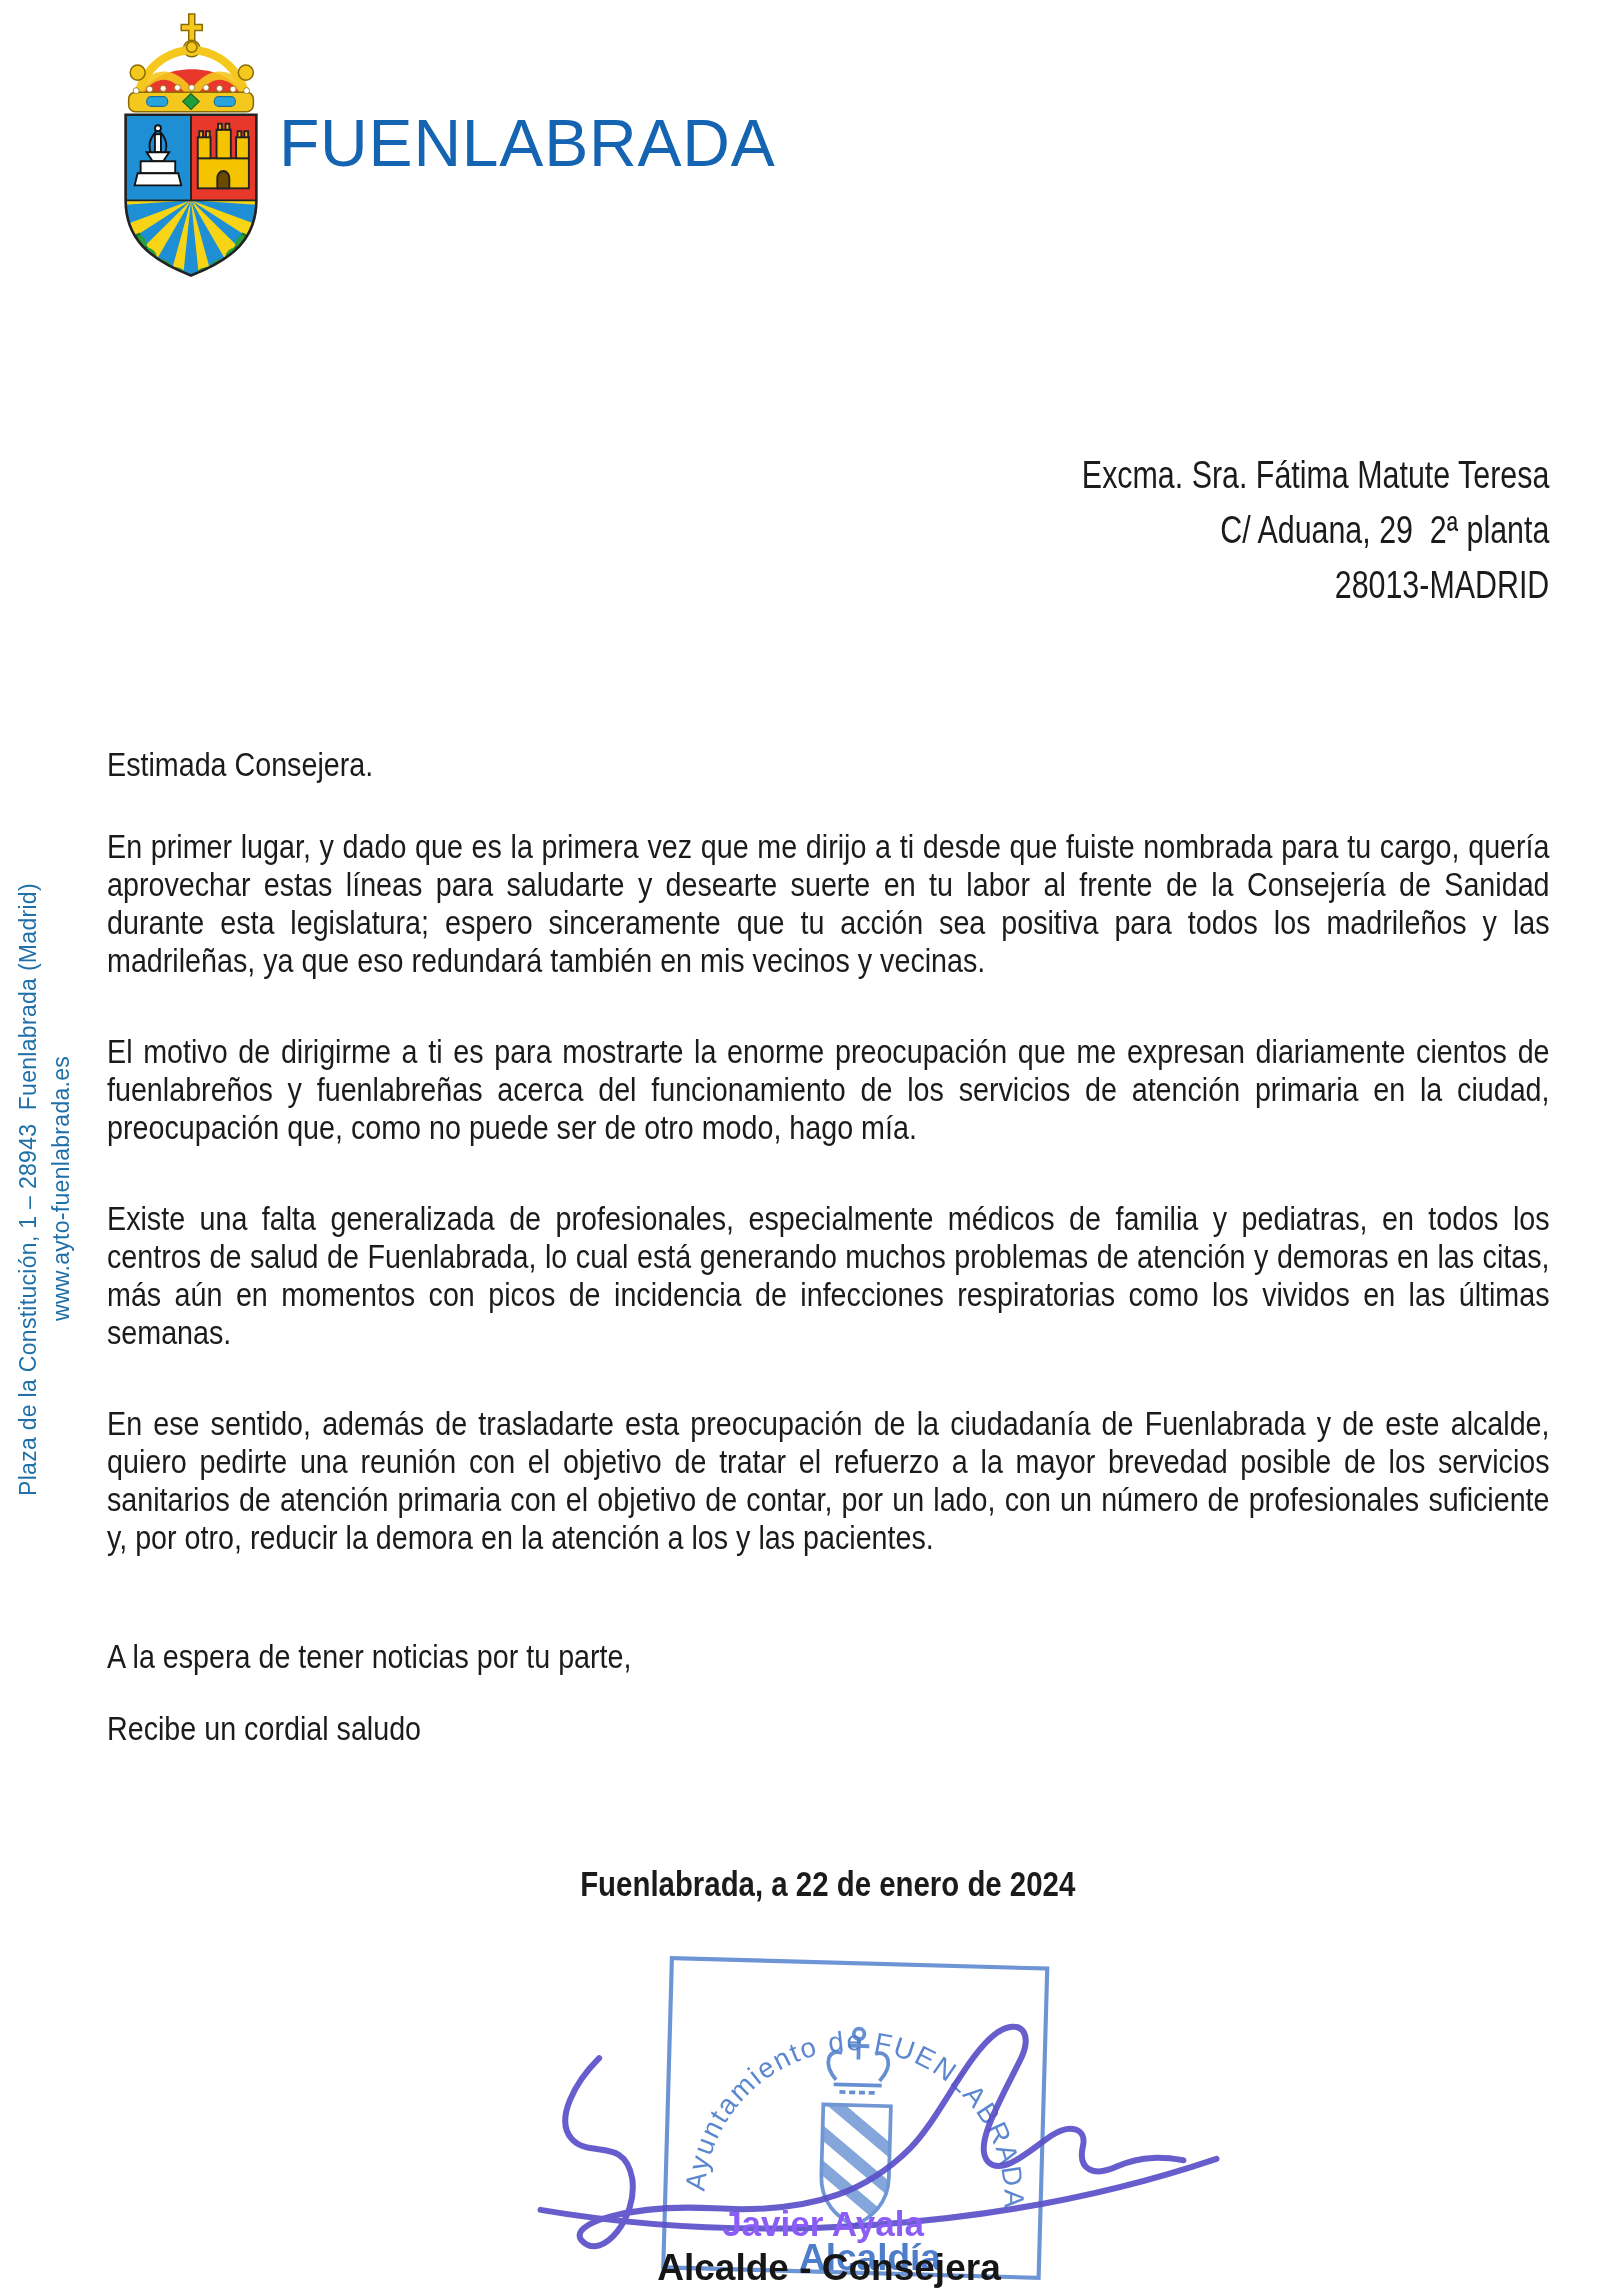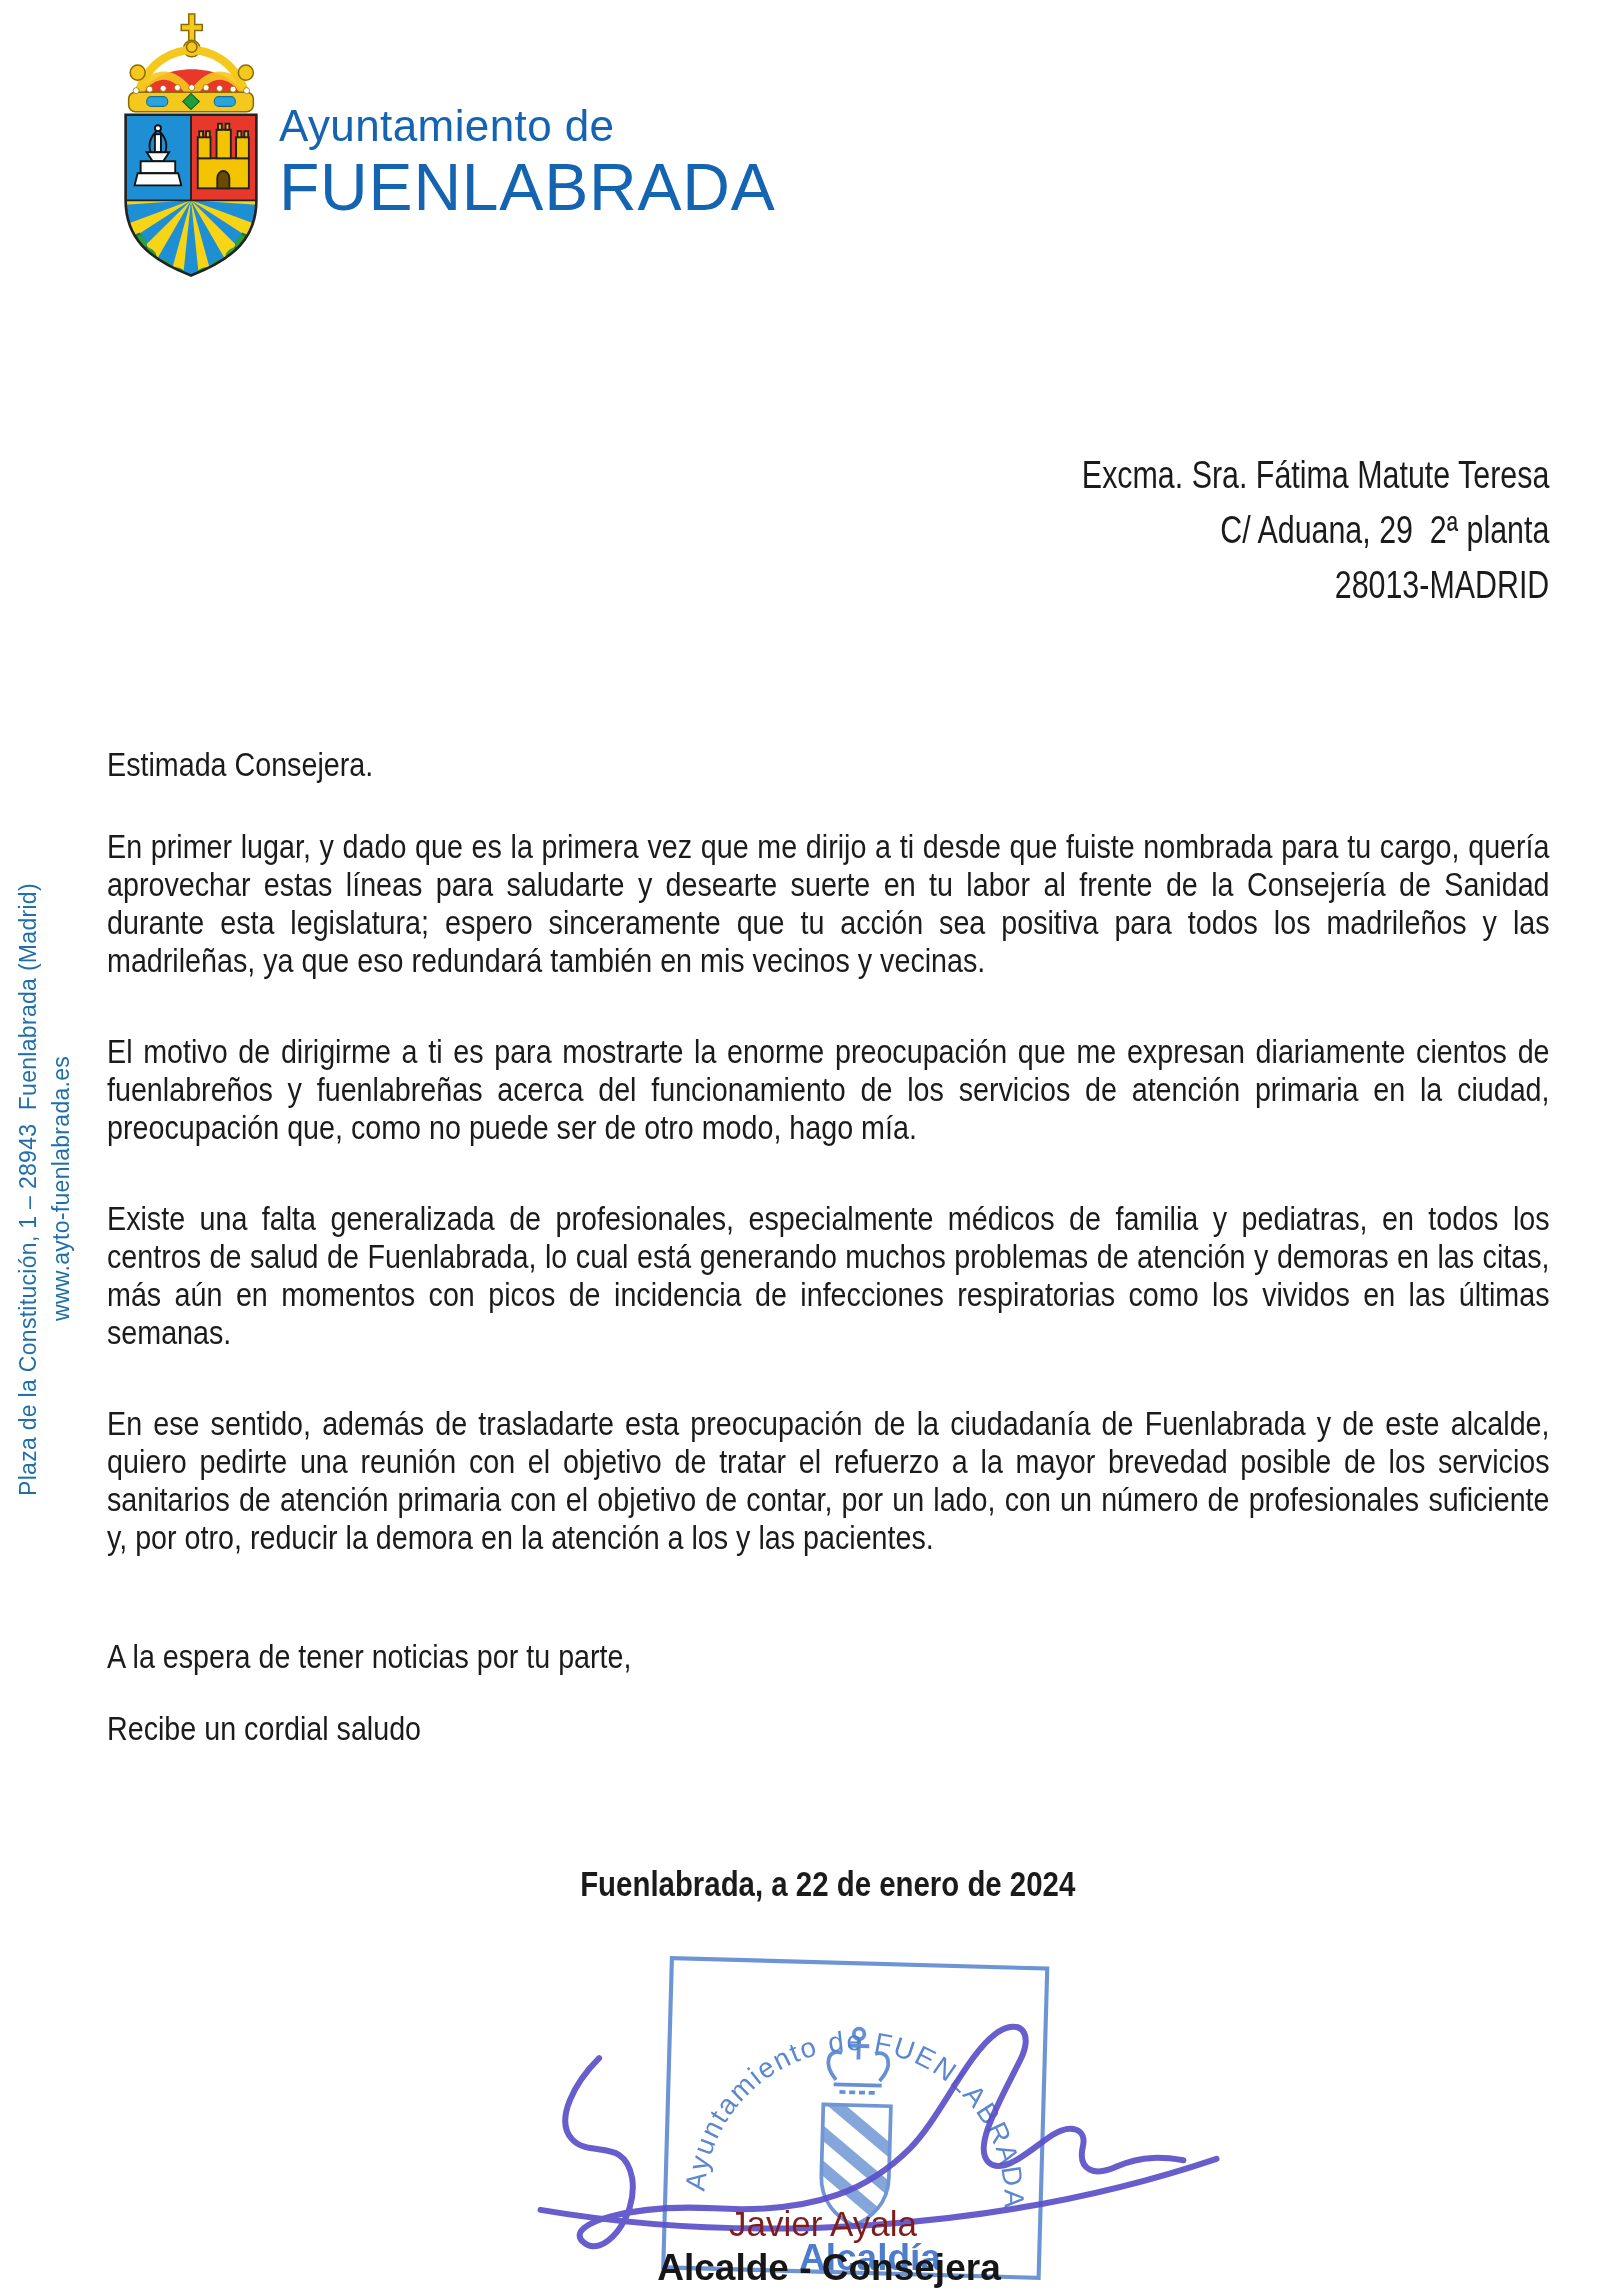--- a/index.html
+++ b/index.html
@@ -40,21 +40,21 @@
   .dateline { position:absolute; left:107px; top:1864px; width:1442px; text-align:center; }
   .dateline span { display:inline-block; font-weight:bold; font-size:35px;
                    transform:scaleX(0.84); transform-origin:50% 0; white-space:nowrap; }
 
   
   .stamp { position:absolute; left:660px; top:1951px; width:392px; height:334px;
            transform:rotate(1.6deg); z-index:1; }
   .sig   { position:absolute; left:518px; top:1962px; width:721px; height:323px; z-index:3; }
 
   .name-main   { position:absolute; left:823px; top:2204px; transform:translateX(-50%);
-                 font-size:35px; font-weight:normal; color:#7f1d1d; z-index:5; white-space:nowrap; }
+                 font-size:35px; font-weight:bold; color:#8b5cf6; z-index:5; white-space:nowrap; }
   .stamp-office{ position:absolute; left:870px; top:2237px; transform:translateX(-50%);
                  font-size:37px; font-weight:bold; color:#4D7DCB; z-index:4; white-space:nowrap; }
   .name-title  { position:absolute; left:829px; top:2247px; transform:translateX(-50%);
                  font-size:37px; font-weight:bold; color:#161616; z-index:5; white-space:nowrap; }
 </style>
 </head>
 <body>
 
 <div class="page">
 
@@ -154,21 +154,20 @@
         <path d="M150 236 v-14 a8 9 0 0 1 16 0 v14 Z" fill="#6b4a00"></path>
       </g>
     </g>
 
     <line x1="115" y1="138" x2="115" y2="252" stroke="#222" stroke-width="2.5"></line>
     <line x1="28" y1="252" x2="202" y2="252" stroke="#222" stroke-width="2.5"></line>
     <path d="M28 138 H202 V252 C202 302 172 330 115 352 C58 330 28 302 28 252 Z" fill="none" stroke="#222" stroke-width="3.5"></path>
   </svg>
 
   <div class="wordmark">
-    <div class="wm1">Ayuntamiento de</div>
     <div class="wm2">FUENLABRADA</div>
   </div>
 
   <div class="sb sb1">Plaza de la Constitución, 1 – 28943&nbsp; Fuenlabrada (Madrid)</div>
   <div class="sb sb2">www.ayto-fuenlabrada.es</div>
 
   <div class="recipient">
     <div>Excma. Sra. Fátima Matute Teresa</div>
     <div>C/ Aduana, 29&nbsp; 2ª planta</div>
     <div>28013-MADRID</div>

